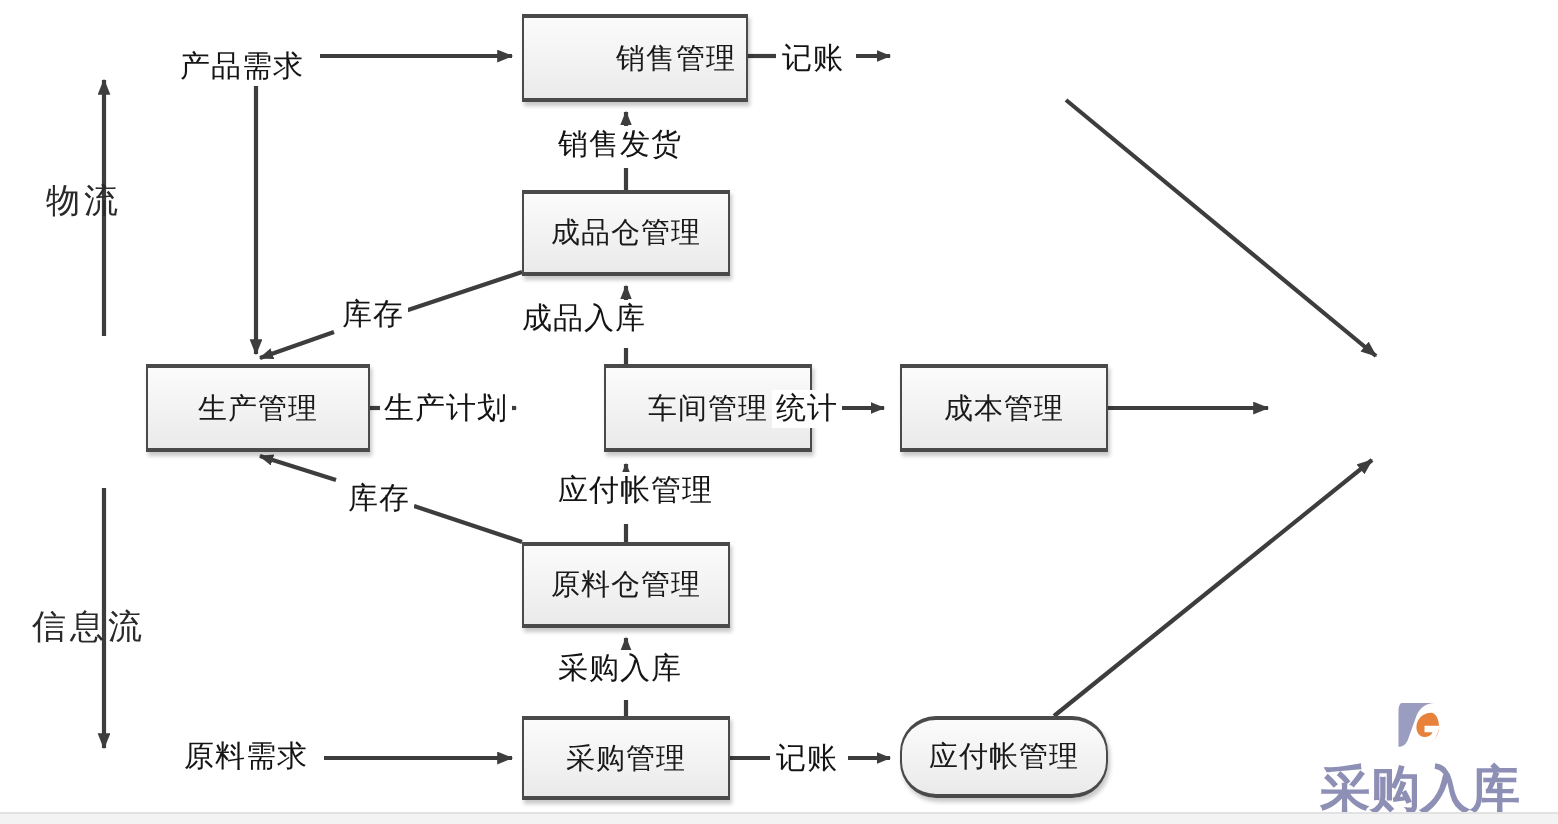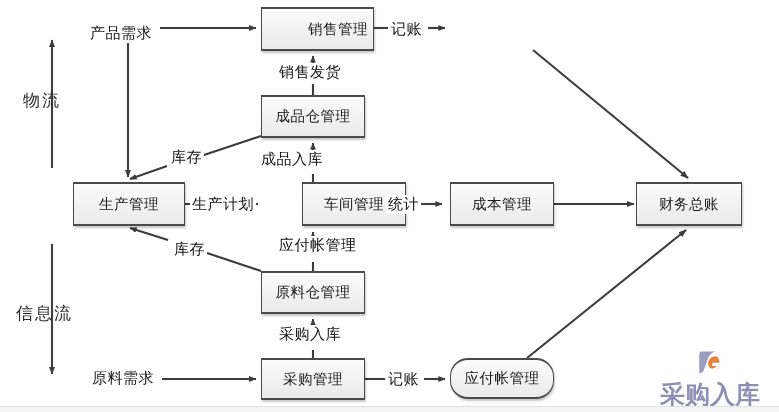--- a/index.html
+++ b/index.html
@@ -139,21 +139,20 @@
 
 
   <div class="node" style="left:261px;top:95px;width:104px;height:43px;">成品仓管理</div>
 
   <div class="node" style="left:73px;top:182px;width:112px;height:44px;">生产管理</div>
 
   <div class="node" style="left:261px;top:182px;width:104px;height:44px;margin-left:41px;">车间管理</div>
 
   <div class="node" style="left:450px;top:182px;width:104px;height:44px;">成本管理</div>
 
-  <div class="node" style="left:636px;top:182px;width:106px;height:44px;">财务总账</div>
 
   <div class="node" style="left:261px;top:271px;width:104px;height:43px;">原料仓管理</div>
 
   <div class="node" style="left:261px;top:358px;width:104px;height:42px;">采购管理</div>
 
   <div class="node" style="left:450px;top:358px;width:104px;height:41px;border-radius:18px;">应付帐管理</div>
 
   <div class="elabel" style="left:88px;top:24px;">产品需求</div>
 
   <div class="elabel" style="left:389px;top:20px;">记账</div>

